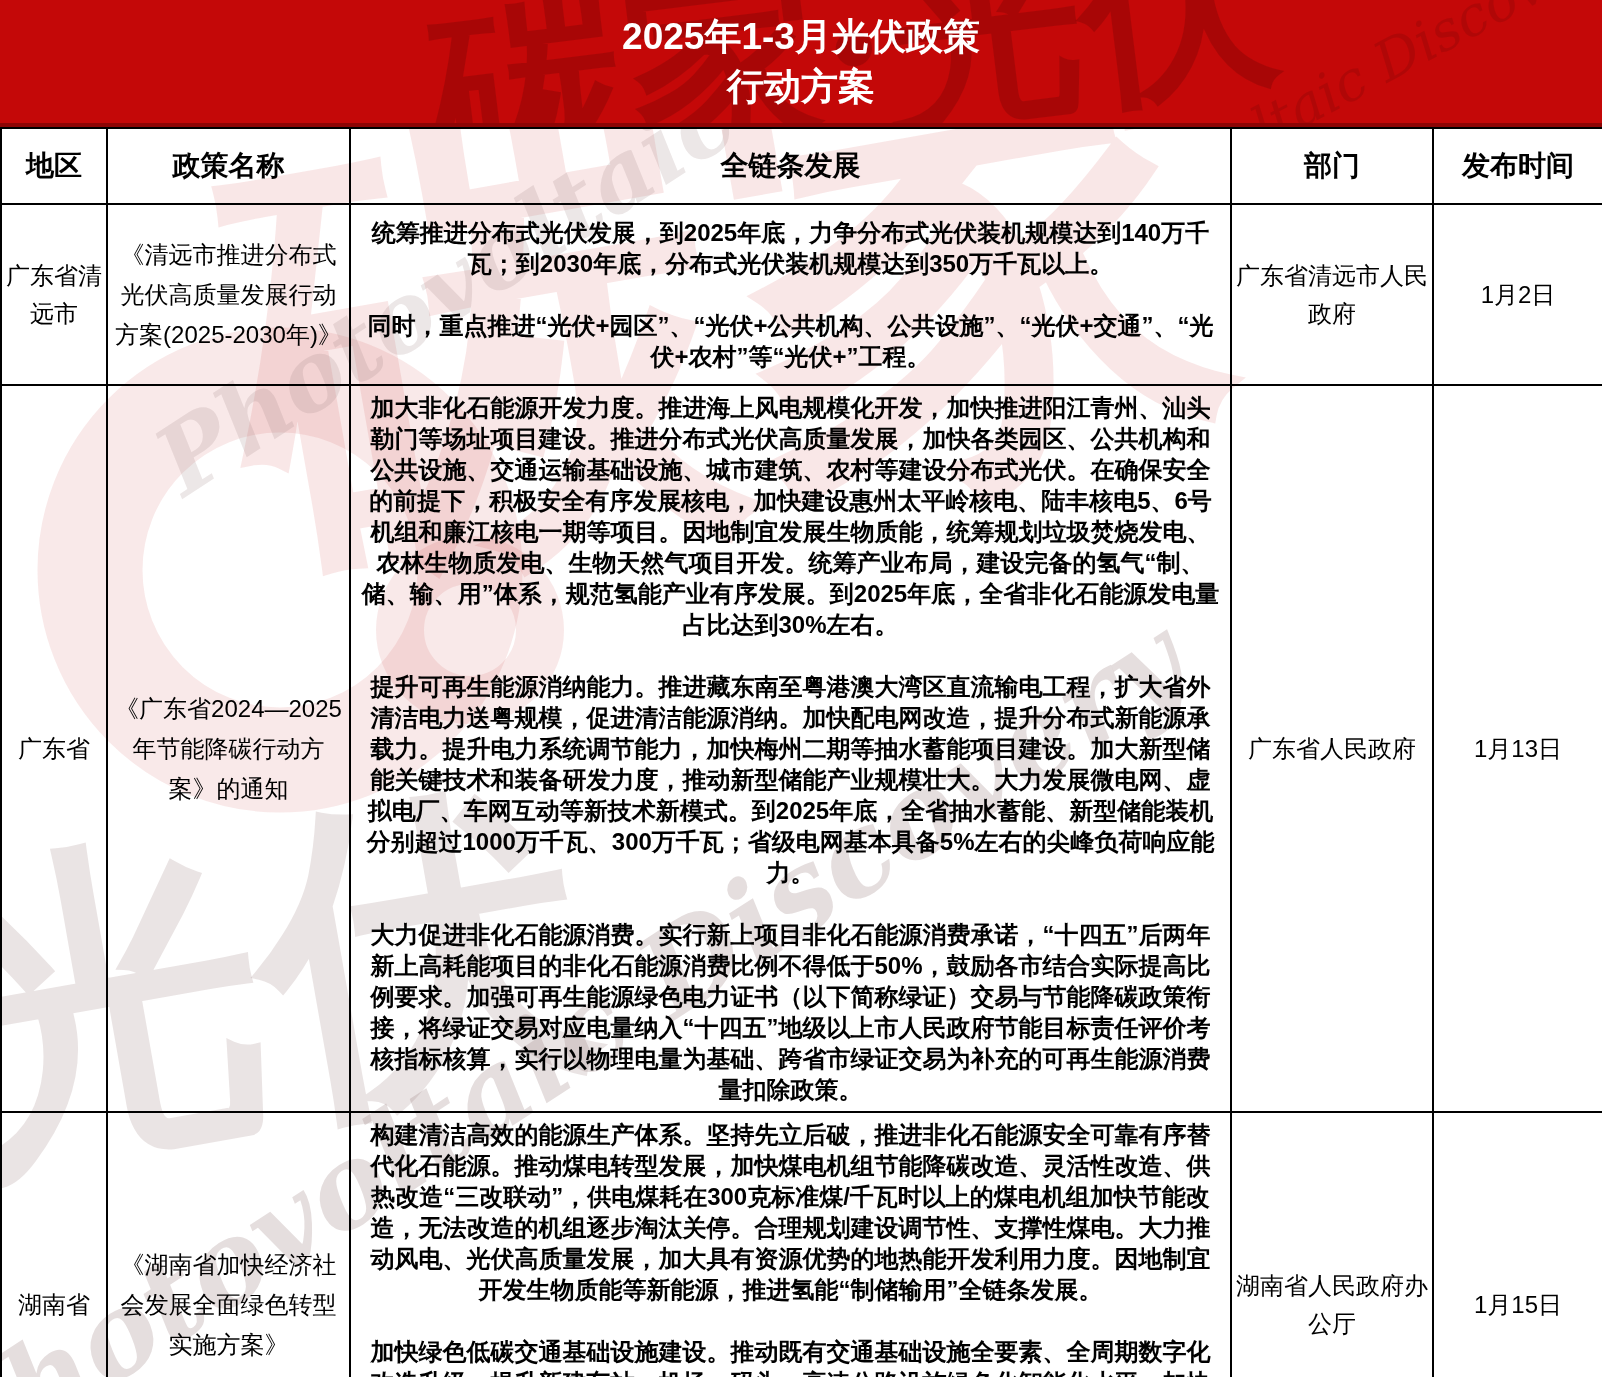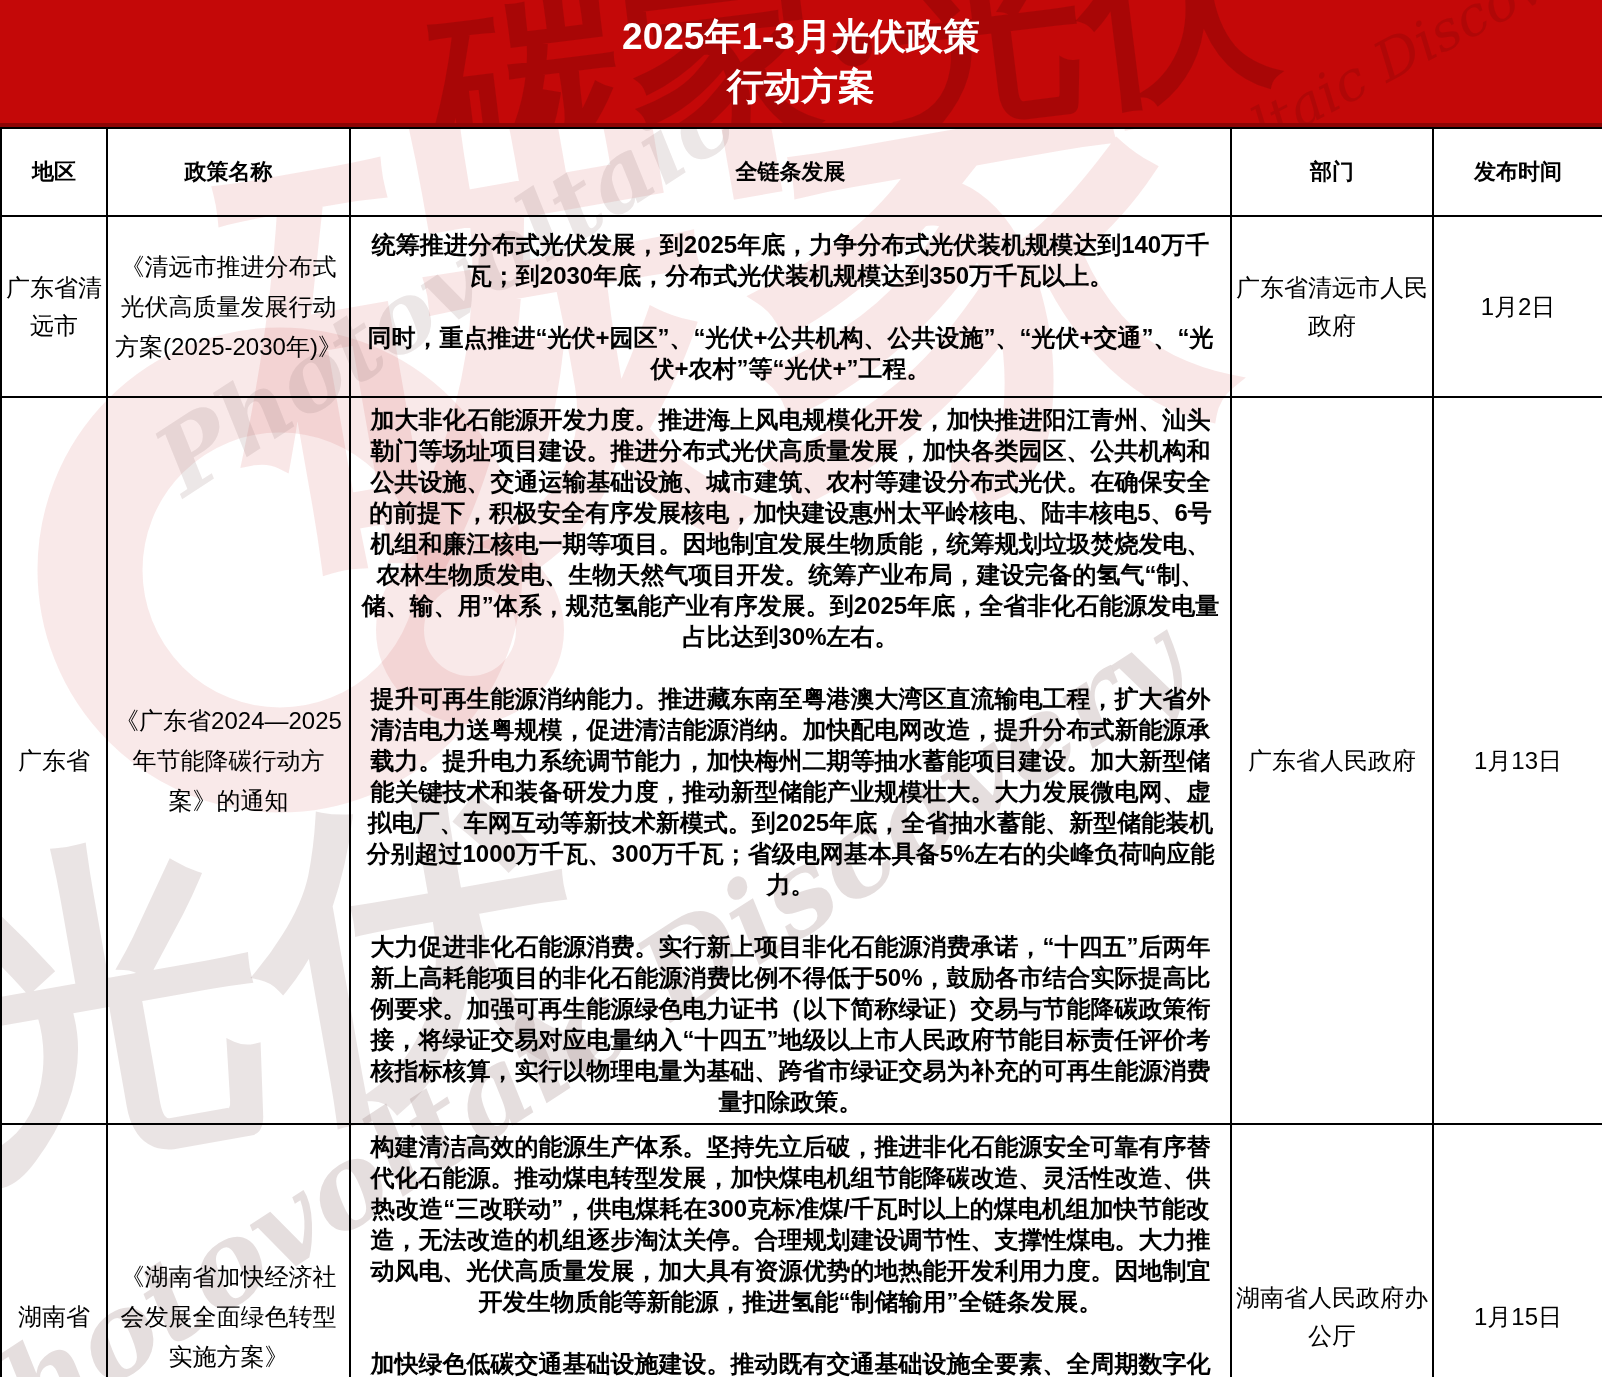--- a/index.html
+++ b/index.html
@@ -36,21 +36,21 @@
   }
   .policy-table col.c0{width:106px;}
   .policy-table col.c1{width:243px;}
   .policy-table col.c2{width:881px;}
   .policy-table col.c3{width:202px;}
   .policy-table col.c4{width:170px;}
   .policy-table th,.policy-table td{
     border:2px solid #000;vertical-align:middle;text-align:center;
     background:transparent;overflow:hidden;
   }
-  .policy-table th{height:70px;font-size:22px;font-weight:bold;padding:8px;}
+  .policy-table th{height:70px;font-size:28px;font-weight:bold;padding:2px;}
   tr.row-0 td{height:159px;}
   tr.row-1 td{height:655px;}
   tr.row-2 td{height:352px;}
   td.cell-region{font-size:24px;line-height:38px;padding:10px 3px;}
   td.cell-name{font-size:24px;line-height:40px;padding:2px 6px;}
   td.cell-points{font-size:24px;line-height:31px;padding:6px 10px;white-space:pre-line;text-align:center;font-weight:bold;}
   td.cell-dept{font-size:24px;line-height:38px;padding:2px 4px;}
   td.cell-date{font-size:24px;padding:2px 4px;}
 </style>
 </head>

